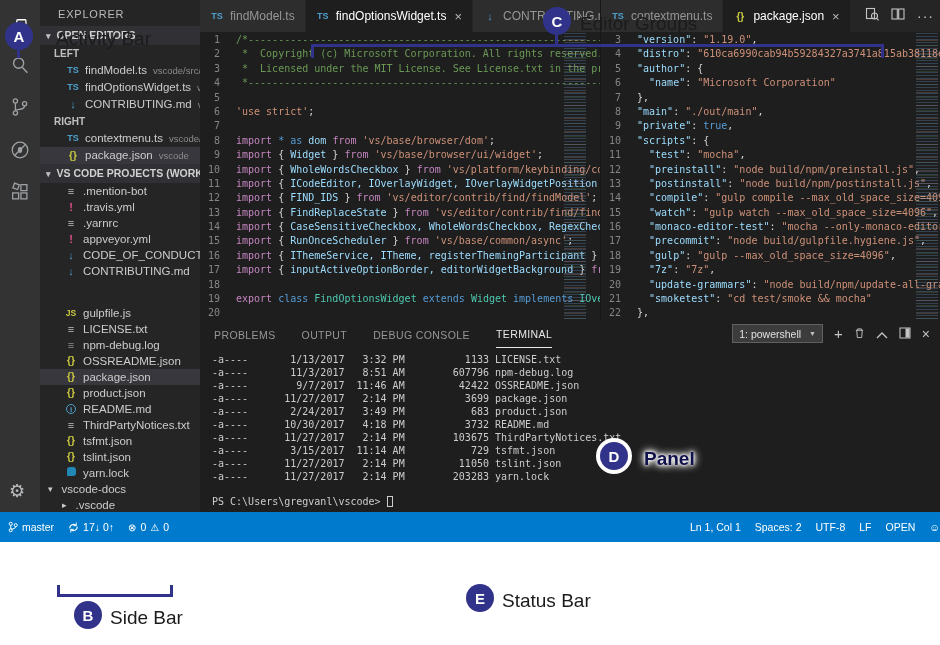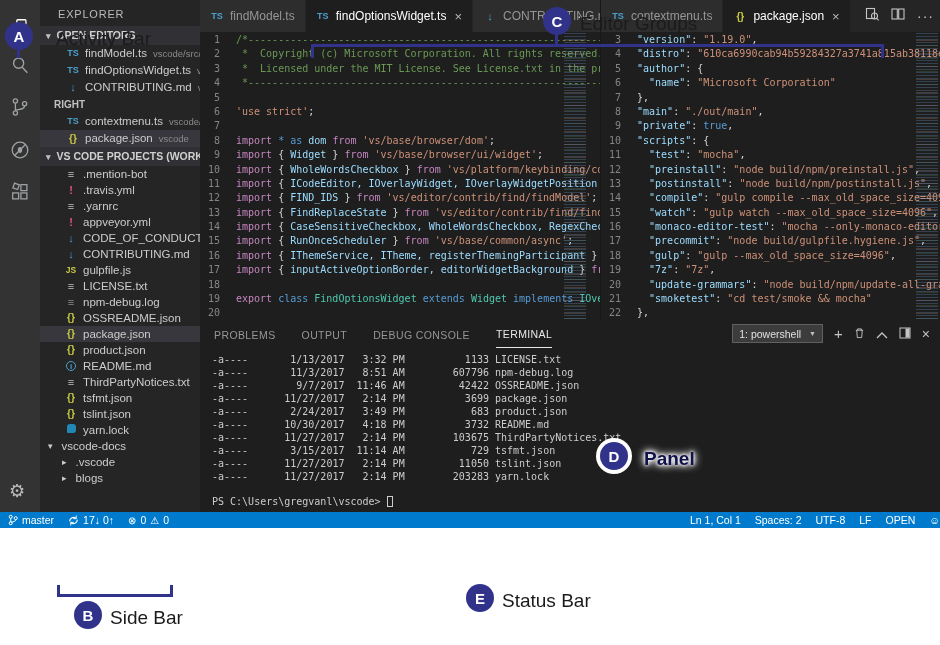--- a/index.html
+++ b/index.html
@@ -71,21 +71,21 @@
   .panel-controls { position:absolute; right:10px; top:3px; display:flex; align-items:center; gap:11px; color:#c5c5c5; }
   .term-select { display:flex; align-items:center; gap:8px; background:#3c3c3c; border:1px solid #606060; color:#e0e0e0; font-size:10.5px; padding:1px 6px; height:19px; }
   .term-select .caret { font-size:7px; color:#c0c0c0; }
   .pc-plus { font-size:15px; line-height:1; }
   .pc-x { font-size:14px; line-height:1; }
   .term-pre { position:absolute; left:12px; top:32px; font-family:"DejaVu Sans Mono", monospace; font-size:10px; line-height:13px; color:#cccccc; white-space:pre; }
   .term-prompt { position:absolute; left:12px; top:175px; font-family:"DejaVu Sans Mono", monospace; font-size:10px; color:#cccccc; white-space:pre; }
   .cursor { display:inline-block; width:6px; height:11px; border:1px solid #cccccc; vertical-align:-2px; }
 
   
-  .statusbar { position:absolute; left:0; top:512px; width:940px; height:16px; background:#007acc; color:#ffffff; display:flex; align-items:center; justify-content:space-between; font-size:10.5px;text-align:right; }
+  .statusbar { position:absolute; left:0; top:512px; width:940px; height:30px; background:#007acc; color:#ffffff; display:flex; align-items:center; justify-content:space-between; font-size:10.5px;text-align:right; }
   .sb-left, .sb-right { display:flex; align-items:center; gap:14px; }
   .sb-left { padding-left:8px; } .sb-right { }
   .st-item { display:flex; align-items:center; gap:4px; white-space:nowrap; }
   .st-item svg { display:block; }
   .glyph { font-size:10px; }
 
   
   .ann { position:absolute; z-index:10; }
   .circle { position:absolute; width:28px; height:28px; border-radius:50%; background:#303389; color:#fff; font-weight:bold; font-size:15px; display:flex; align-items:center; justify-content:center; z-index:11; }
   .circle.ring { box-shadow:0 0 0 4px #ffffff; }
@@ -170,20 +170,21 @@
       <div class="ab-gear">⚙</div>
     </div>
 
     <div class="sidebar">
       <div class="sb-title">EXPLORER</div>
       <div class="sect-header">
         <span class="twisty">▾</span>
         <span>OPEN EDITORS</span>
       </div>
       <div id="open-editors">
+          <div class="oe-group-label">LEFT</div>
           <div class="sb-row">
             <span class="fi fi-ts">TS</span>
             <span class="sb-name">findModel.ts</span>
             <span class="sb-desc">vscode/src/vs/...</span>
           </div>
           <div class="sb-row">
             <span class="fi fi-ts">TS</span>
             <span class="sb-name">findOptionsWidget.ts</span>
             <span class="sb-desc">vsco...</span>
           </div>
@@ -226,21 +227,21 @@
             <span class="sb-name">appveyor.yml</span>
           </div>
           <div class="sb-row tree-row" style="padding-left: 24px;">
             <span class="fi fi-md">↓</span>
             <span class="sb-name">CODE_OF_CONDUCT.md</span>
           </div>
           <div class="sb-row tree-row" style="padding-left: 24px;">
             <span class="fi fi-md">↓</span>
             <span class="sb-name">CONTRIBUTING.md</span>
           </div>
-          <div class="sb-row tree-row" style="padding-left: 24px;">
+          <div class="sb-row tree-row" style="padding-left: 24px; margin-top: 26px;">
             <span class="fi fi-js">JS</span>
             <span class="sb-name">gulpfile.js</span>
           </div>
           <div class="sb-row tree-row" style="padding-left: 24px;">
             <span class="fi fi-list">≡</span>
             <span class="sb-name">LICENSE.txt</span>
           </div>
           <div class="sb-row tree-row" style="padding-left: 24px;">
             <span class="fi fi-log">≡</span>
             <span class="sb-name">npm-debug.log</span>

